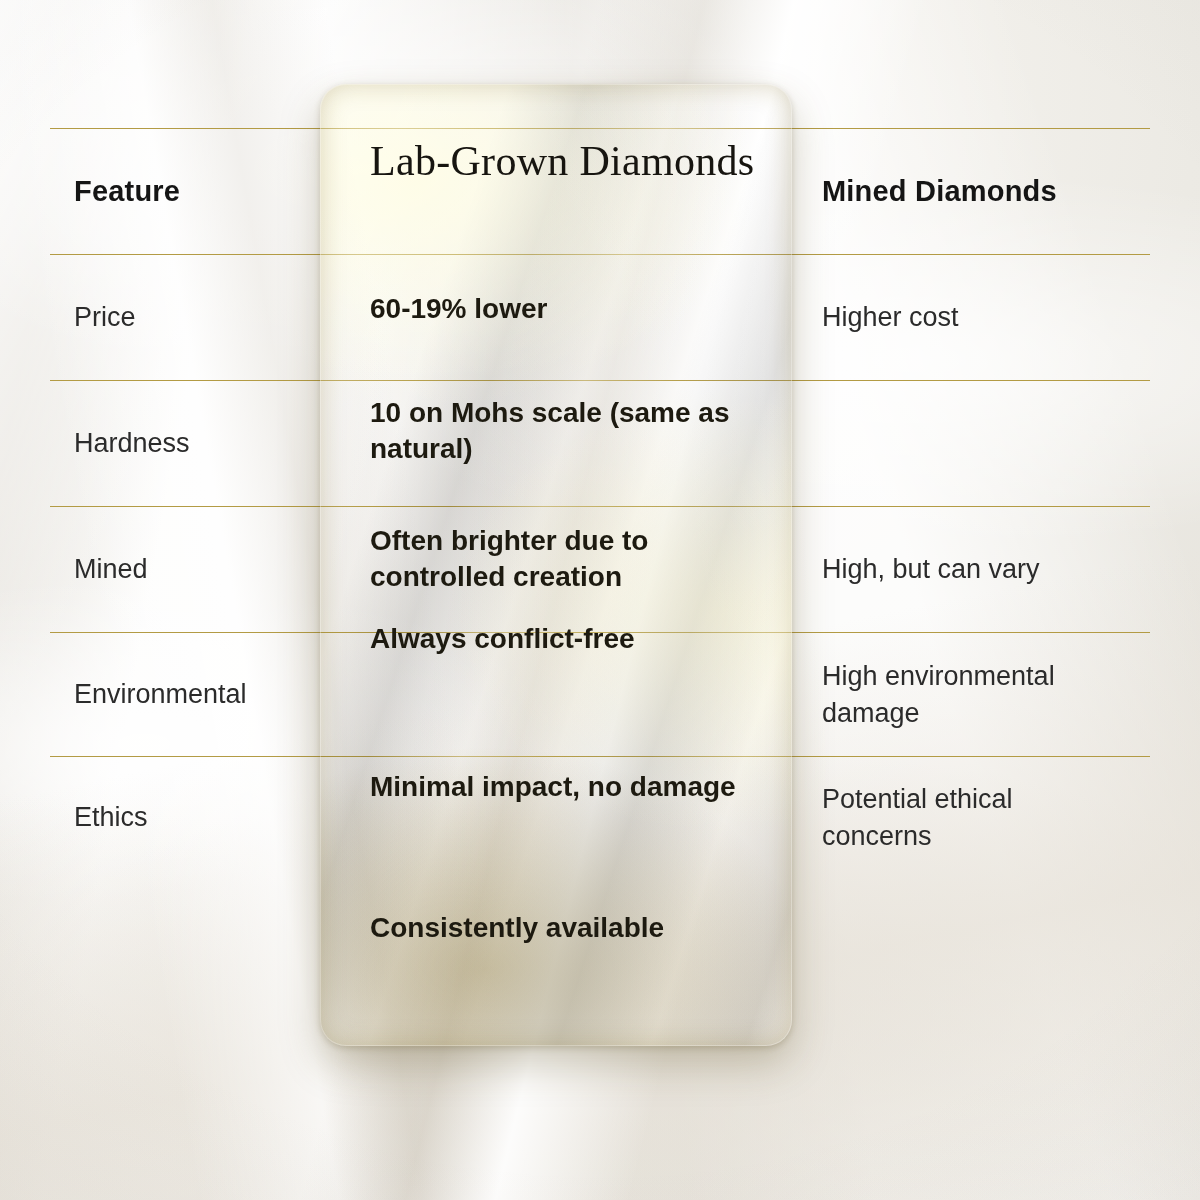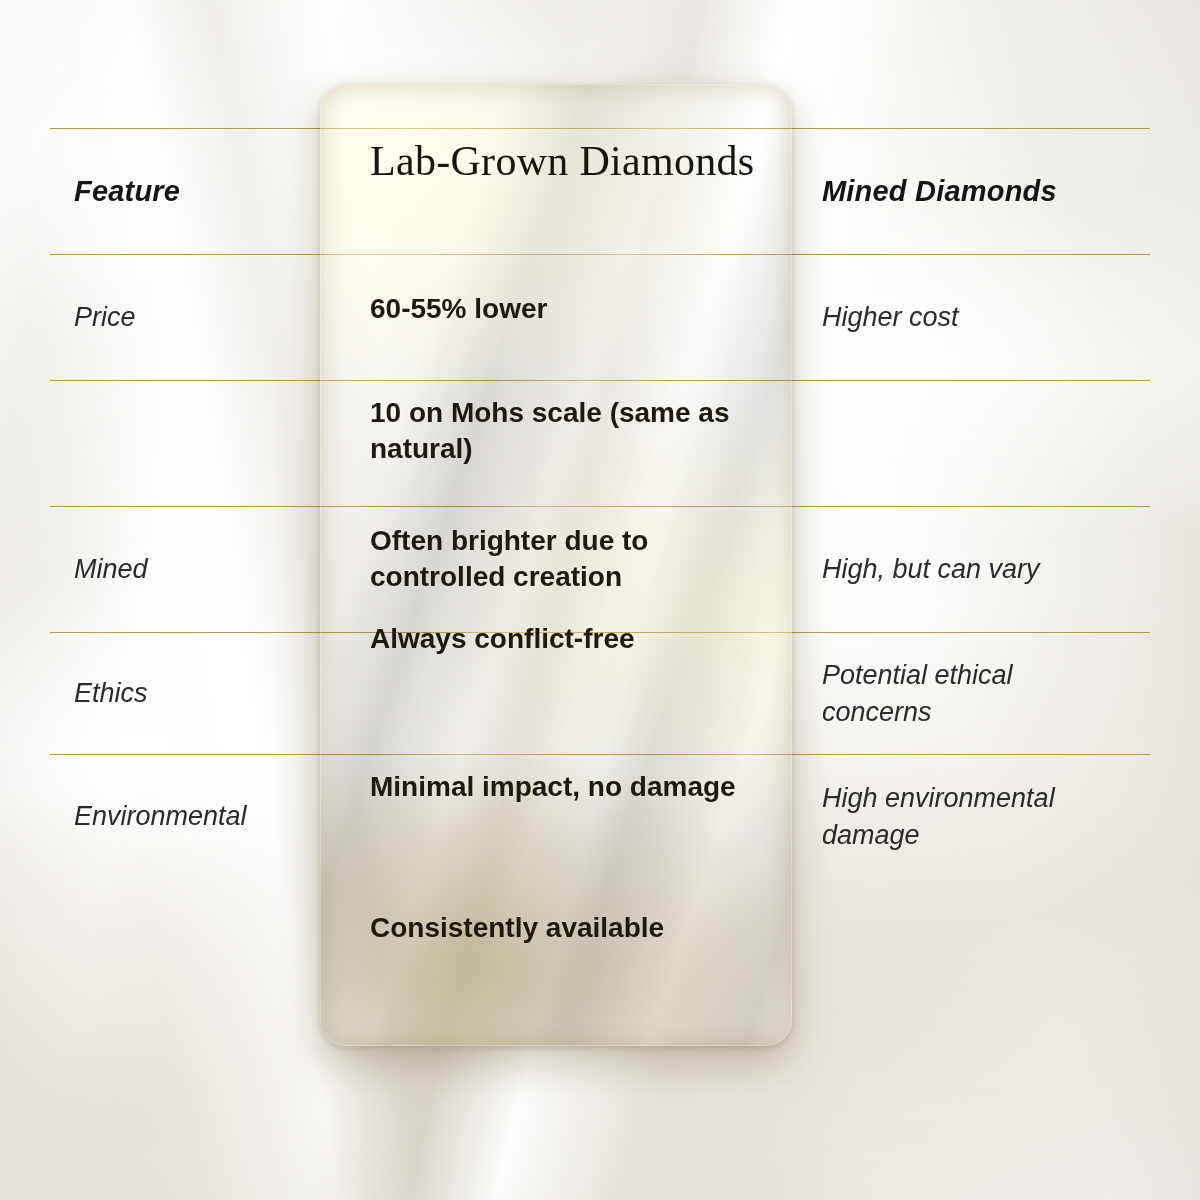--- a/index.html
+++ b/index.html
@@ -76,21 +76,20 @@
     left: 50px;
     top: 128px;
     width: 1100px;
   }
   .row {
     position: relative;
     display: flex;
     align-items: center;
     border-top: 1px solid #b39b44;
     box-sizing: border-box;
-    font-style: italic;
   }
   .row.last {
     border-bottom: 1px solid #b39b44;
   }
   .cell {
     box-sizing: border-box;
     padding: 0 22px;
     display: flex;
     align-items: center;
   }
@@ -260,66 +259,69 @@
       <div class="cell c-feature">
         <span class="feature-text">Price</span>
       </div>
       <div class="cell c-lab"></div>
       <div class="cell c-mined">
         <span class="mined-text">Higher cost</span>
       </div>
     </div>
 
     <div class="row r-hardness">
+      <div class="cell c-feature">
+        <span class="feature-text">Hardness</span>
+      </div>
       <div class="cell c-lab"></div>
     </div>
 
     <div class="row r-shine">
       <div class="cell c-feature">
         <span class="feature-text">Mined</span>
       </div>
       <div class="cell c-lab"></div>
       <div class="cell c-mined">
         <span class="mined-text">High, but can vary</span>
       </div>
     </div>
 
+    <div class="row r-env">
+      <div class="cell c-feature">
+        <span class="feature-text">Environmental</span>
+      </div>
+      <div class="cell c-lab"></div>
+      <div class="cell c-mined">
+        <span class="mined-text">High environmental damage</span>
+      </div>
+    </div>
+
     <div class="row r-ethics">
       <div class="cell c-feature">
         <span class="feature-text">Ethics</span>
       </div>
       <div class="cell c-lab"></div>
       <div class="cell c-mined">
         <span class="mined-text">Potential ethical concerns</span>
-      </div>
-    </div>
-
-    <div class="row r-env">
-      <div class="cell c-feature">
-        <span class="feature-text">Environmental</span>
-      </div>
-      <div class="cell c-lab"></div>
-      <div class="cell c-mined">
-        <span class="mined-text">High environmental damage</span>
       </div>
     </div>
 
 
   </div>
 
   <div id="gold-panel">
     <div class="g-base"></div>
     <div class="g-sheen"></div>
     <div class="g-sheen2"></div>
     <div class="g-edge"></div>
   </div>
 
   <div id="gold-content">
     <div class="gold-cell gold-title">Lab-Grown Diamonds</div>
-    <div class="gold-cell gold-price">60-55% lower</div>
+    <div class="gold-cell gold-price">60-19% lower</div>
     <div class="gold-cell gold-hardness">10 on Mohs scale (same as natural)</div>
     <div class="gold-cell gold-shine">Often brighter due to controlled creation</div>
     <div class="gold-cell gold-ethics">Always conflict-free</div>
     <div class="gold-cell gold-env">Minimal impact, no damage</div>
     <div class="gold-cell gold-avail">Consistently available</div>
   </div>
 
 </div>
 
 </body></html>

